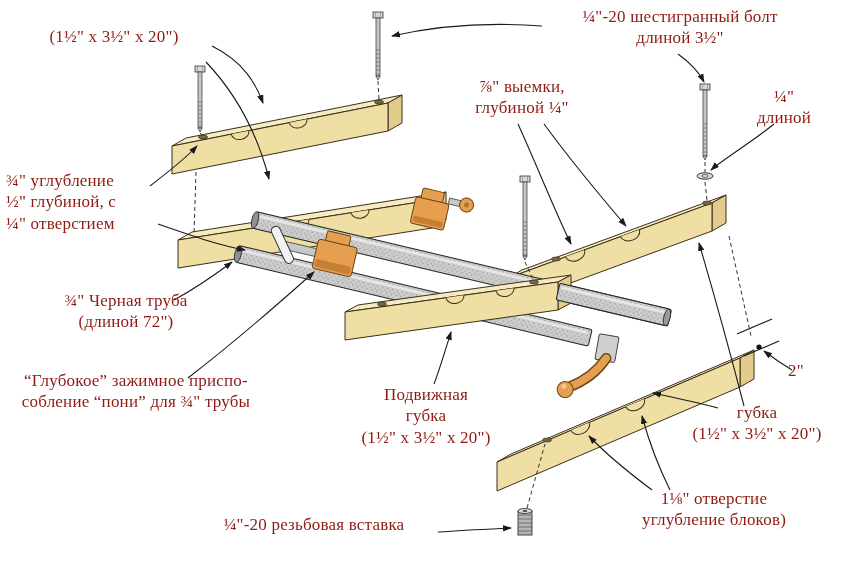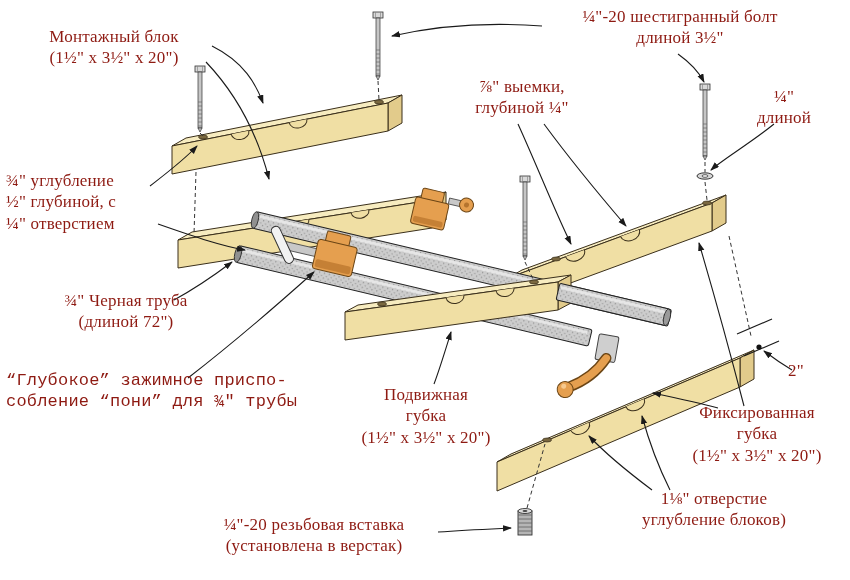--- a/index.html
+++ b/index.html
@@ -199,21 +199,20 @@
     <path d="M792,370 C782,364 772,357 764,351" marker-end="url(#arr)"></path>
     <path d="M744,406 C730,352 714,294 699,243" marker-end="url(#arr)"></path>
     <path d="M718,408 C696,402 672,397 653,393" marker-end="url(#arr)"></path>
     <path d="M652,490 C628,472 604,452 589,436" marker-end="url(#arr)"></path>
     <path d="M670,490 C658,466 648,438 642,416" marker-end="url(#arr)"></path>
     <path d="M438,532 C466,530 490,529 511,528" marker-end="url(#arr)"></path>
   </g>
 </svg>
 
 <div class="lbl" style="left:14px;top:26px;width:200px;">
-  <div>Монтажный блок</div>
   <div>(1½" x 3½" x 20")</div>
 </div>
 
 <div class="lbl" style="left:512px;top:6px;width:336px;">
   <div>¼"-20 шестигранный болт</div>
   <div>длиной  3½"</div>
 </div>
 
 <div class="lbl" style="left:447px;top:76px;width:150px;">
   <div>⅞"  выемки,</div>
@@ -229,44 +228,42 @@
   <div>¾"  углубление</div>
   <div>½"  глубиной, с</div>
   <div>¼"  отверстием</div>
 </div>
 
 <div class="lbl" style="left:36px;top:290px;width:180px;">
   <div>¾" Черная труба</div>
   <div>(длиной 72")</div>
 </div>
 
-<div class="lbl" style="left:6px;top:370px;width:260px;font-family:Liberation Mono, monospace;">
+<div class="lbl" style="left:6px;top:370px;width:260px;">
   <div>“Глубокое” зажимное приспо-</div>
   <div>собление “пони” для ¾" трубы</div>
 </div>
 
 <div class="lbl" style="left:352px;top:384px;width:148px;">
   <div>Подвижная</div>
   <div>губка</div>
   <div>(1½" x 3½" x 20")</div>
 </div>
 
 <div class="lbl left" style="left:788px;top:360px;width:44px;">
   <div>2"</div>
 </div>
 
 <div class="lbl" style="left:664px;top:402px;width:186px;">
-  <div>Фиксированная</div>
   <div>губка</div>
   <div>(1½" x 3½" x 20")</div>
 </div>
 
 <div class="lbl" style="left:594px;top:488px;width:240px;">
   <div>1⅛" отверстие</div>
   <div>углубление блоков)</div>
 </div>
 
 <div class="lbl" style="left:186px;top:514px;width:256px;">
   <div>¼"-20 резьбовая вставка</div>
-  <div>(установлена в верстак)</div>
 </div>
 
 </div>
 
 </body></html>

